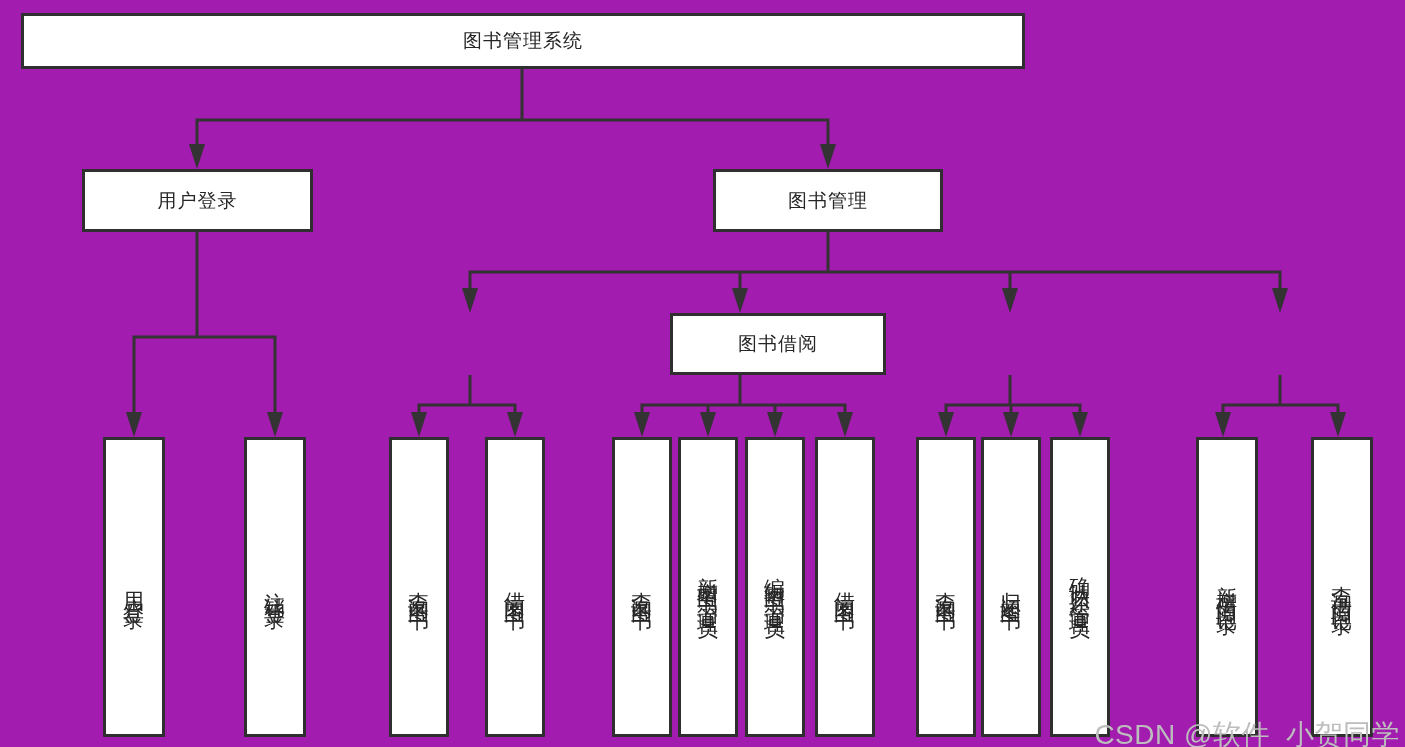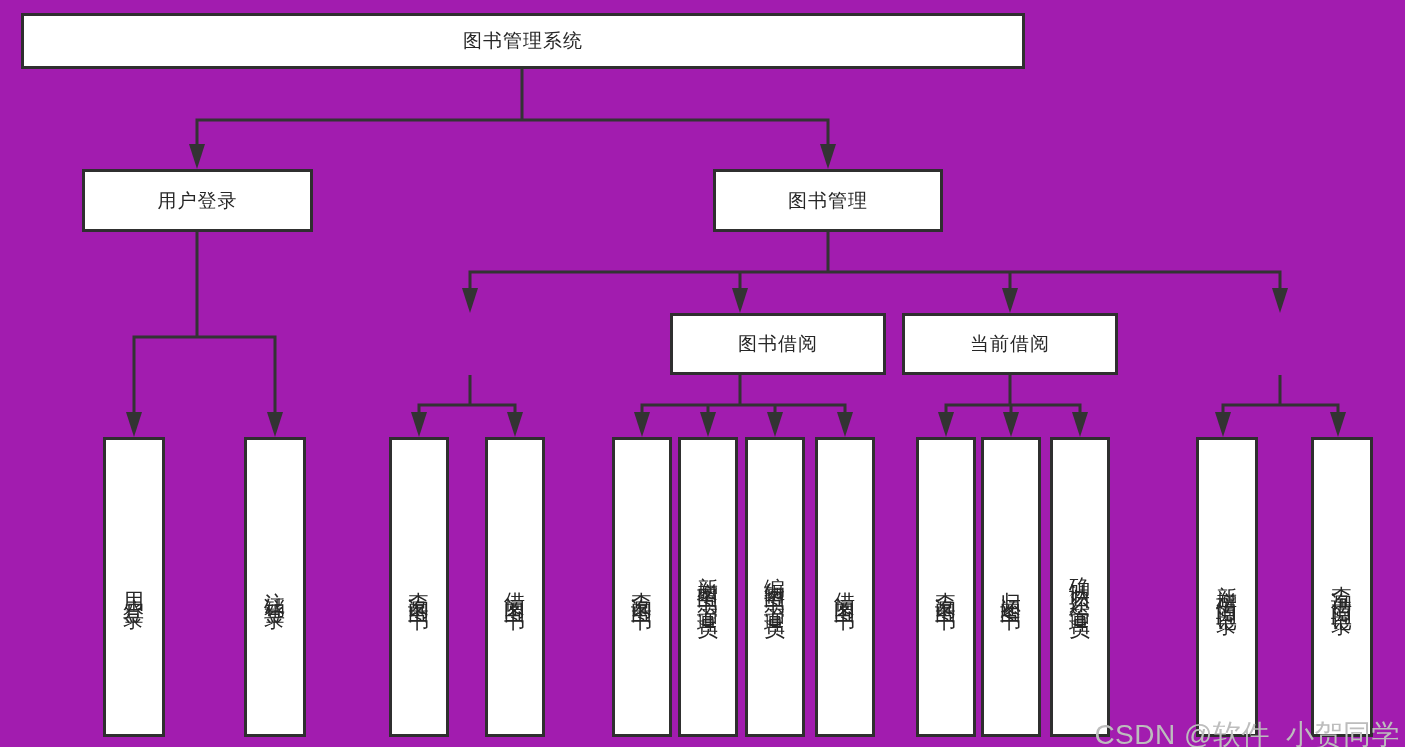--- a/index.html
+++ b/index.html
@@ -103,23 +103,20 @@
   <div class="node h" style="left:82px; top:169px; width:231px; height:63px;">
     <span>用户登录</span>
   </div>
   <div class="node h" style="left:713px; top:169px; width:230px; height:63px;">
     <span>图书管理</span>
   </div>
 
   <div class="node h" style="left:632px; top:313px; width:216px; height:62px;margin-left:38px;">
     <span>图书借阅</span>
   </div>
-  <div class="node h" style="left:902px; top:313px; width:216px; height:62px;">
-    <span>当前借阅</span>
-  </div>
 
   <div class="node v" style="left:103px; top:437px; width:62px; height:300px;">
     <span>用户登录</span>
   </div>
   <div class="node v" style="left:244px; top:437px; width:62px; height:300px;">
     <span>注销登录</span>
   </div>
 
   <div class="node v" style="left:389px; top:437px; width:60px; height:300px;">
     <span>查询图书</span>

